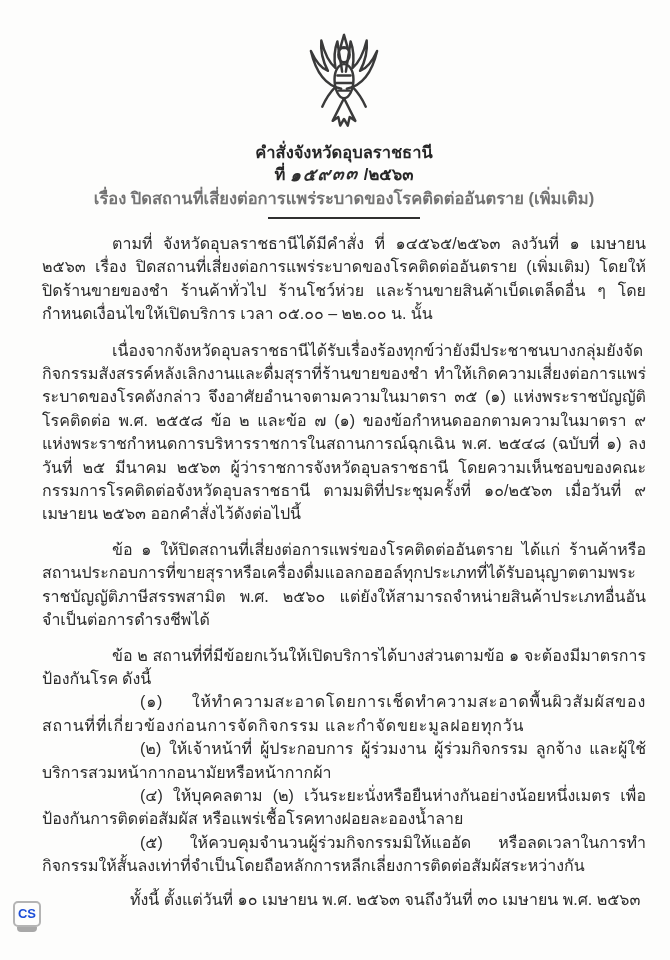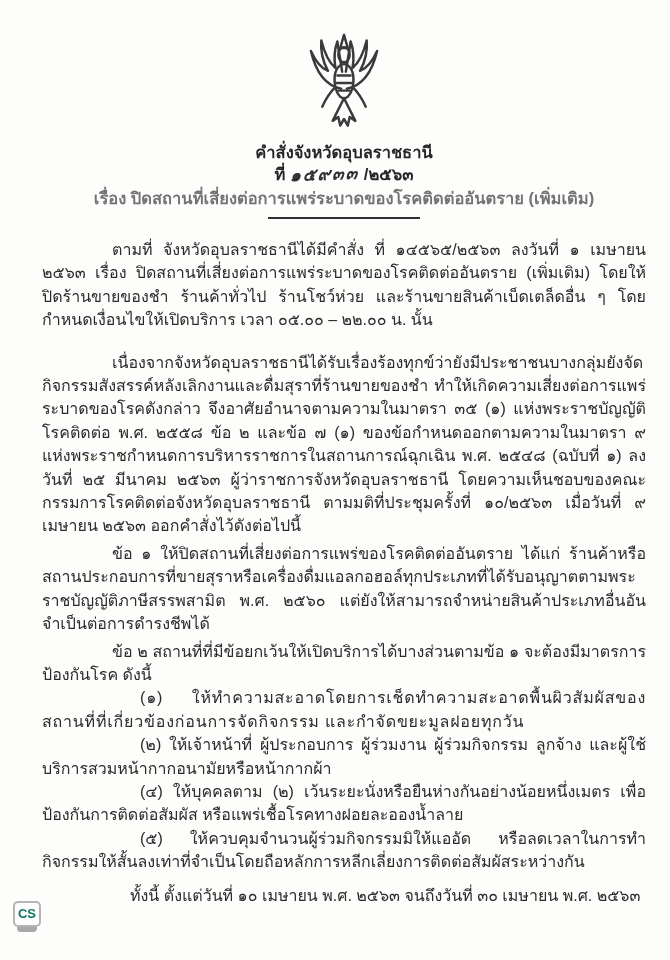--- a/index.html
+++ b/index.html
@@ -60,39 +60,39 @@
     background:#2f2f2f;
     margin:8px auto 0 auto;
   }
   
   .body-text{
     font-size:16px;
     line-height:23.4px;
     text-align:justify;
   }
   .body-text p{margin:0;}
-  p.para{text-indent:70px;margin-top:19px;}
-  p.para-tight{text-indent:70px;margin-top:4px;}
+  p.para{text-indent:70px;margin-top:13px;}
+  p.para-tight{text-indent:70px;margin-top:12px;font-family:Liberation Serif, serif;}
   p.measure{text-indent:98px;margin-top:0;}
   p.measure.spread{letter-spacing:0.8px;}
   p.effective{text-indent:88px;margin-top:10px;text-align:left;}
   
   .footer{
     position:absolute;
     left:13px;top:901px;
     display:flex;
     align-items:center;
     gap:9px;
   }
   .cs-logo{
     position:relative;
     width:24px;height:22px;
     border:2.5px solid #b4b4b4;
     border-radius:5px;
-    color:#0f766e;
+    color:#1d4ed8;
     font-weight:bold;
     font-size:13px;
     line-height:22px;
     text-align:center;
     background:#fdfdfc;
   }
   .cs-logo .tab{
     position:absolute;
     left:2px;right:2px;bottom:-7px;
     height:5px;

